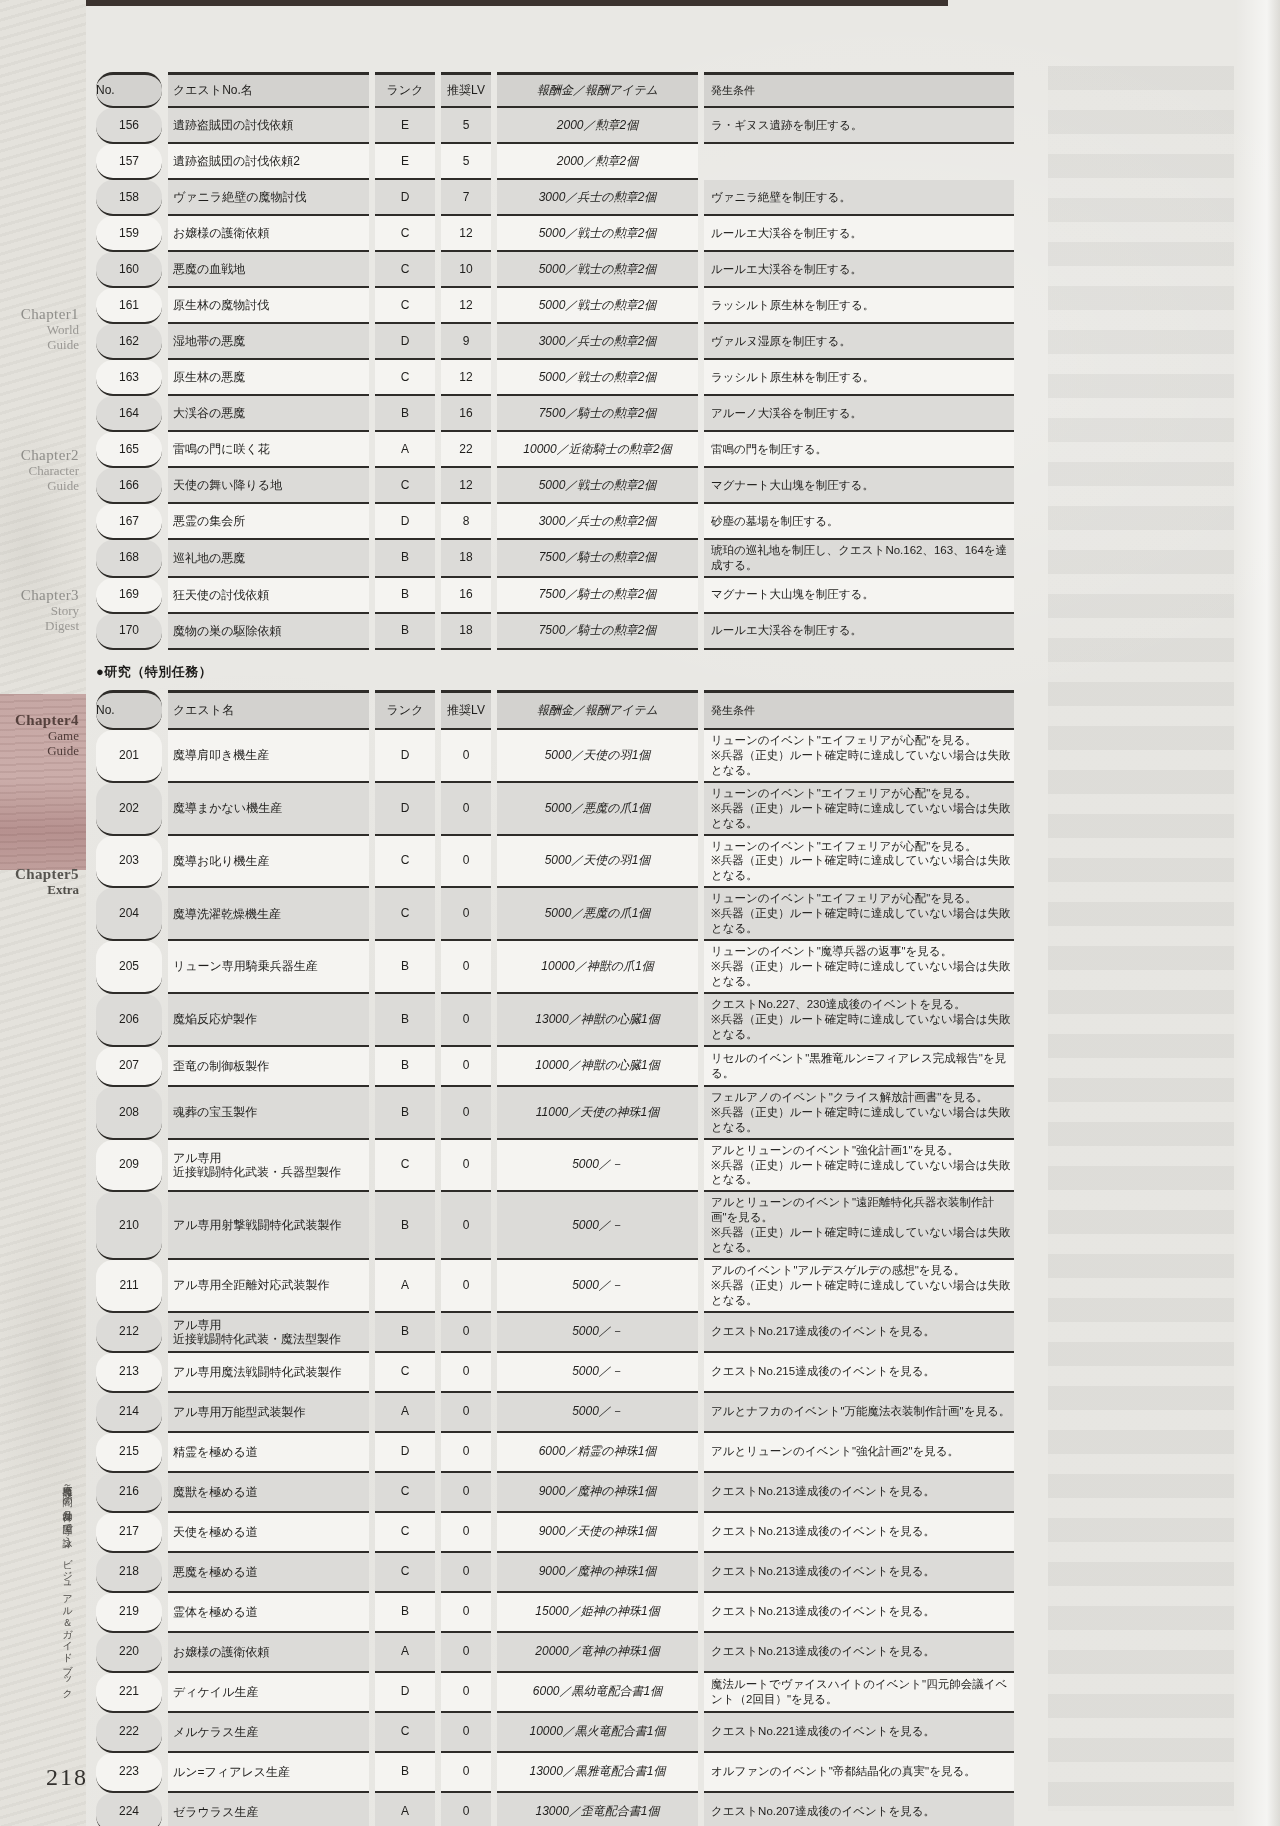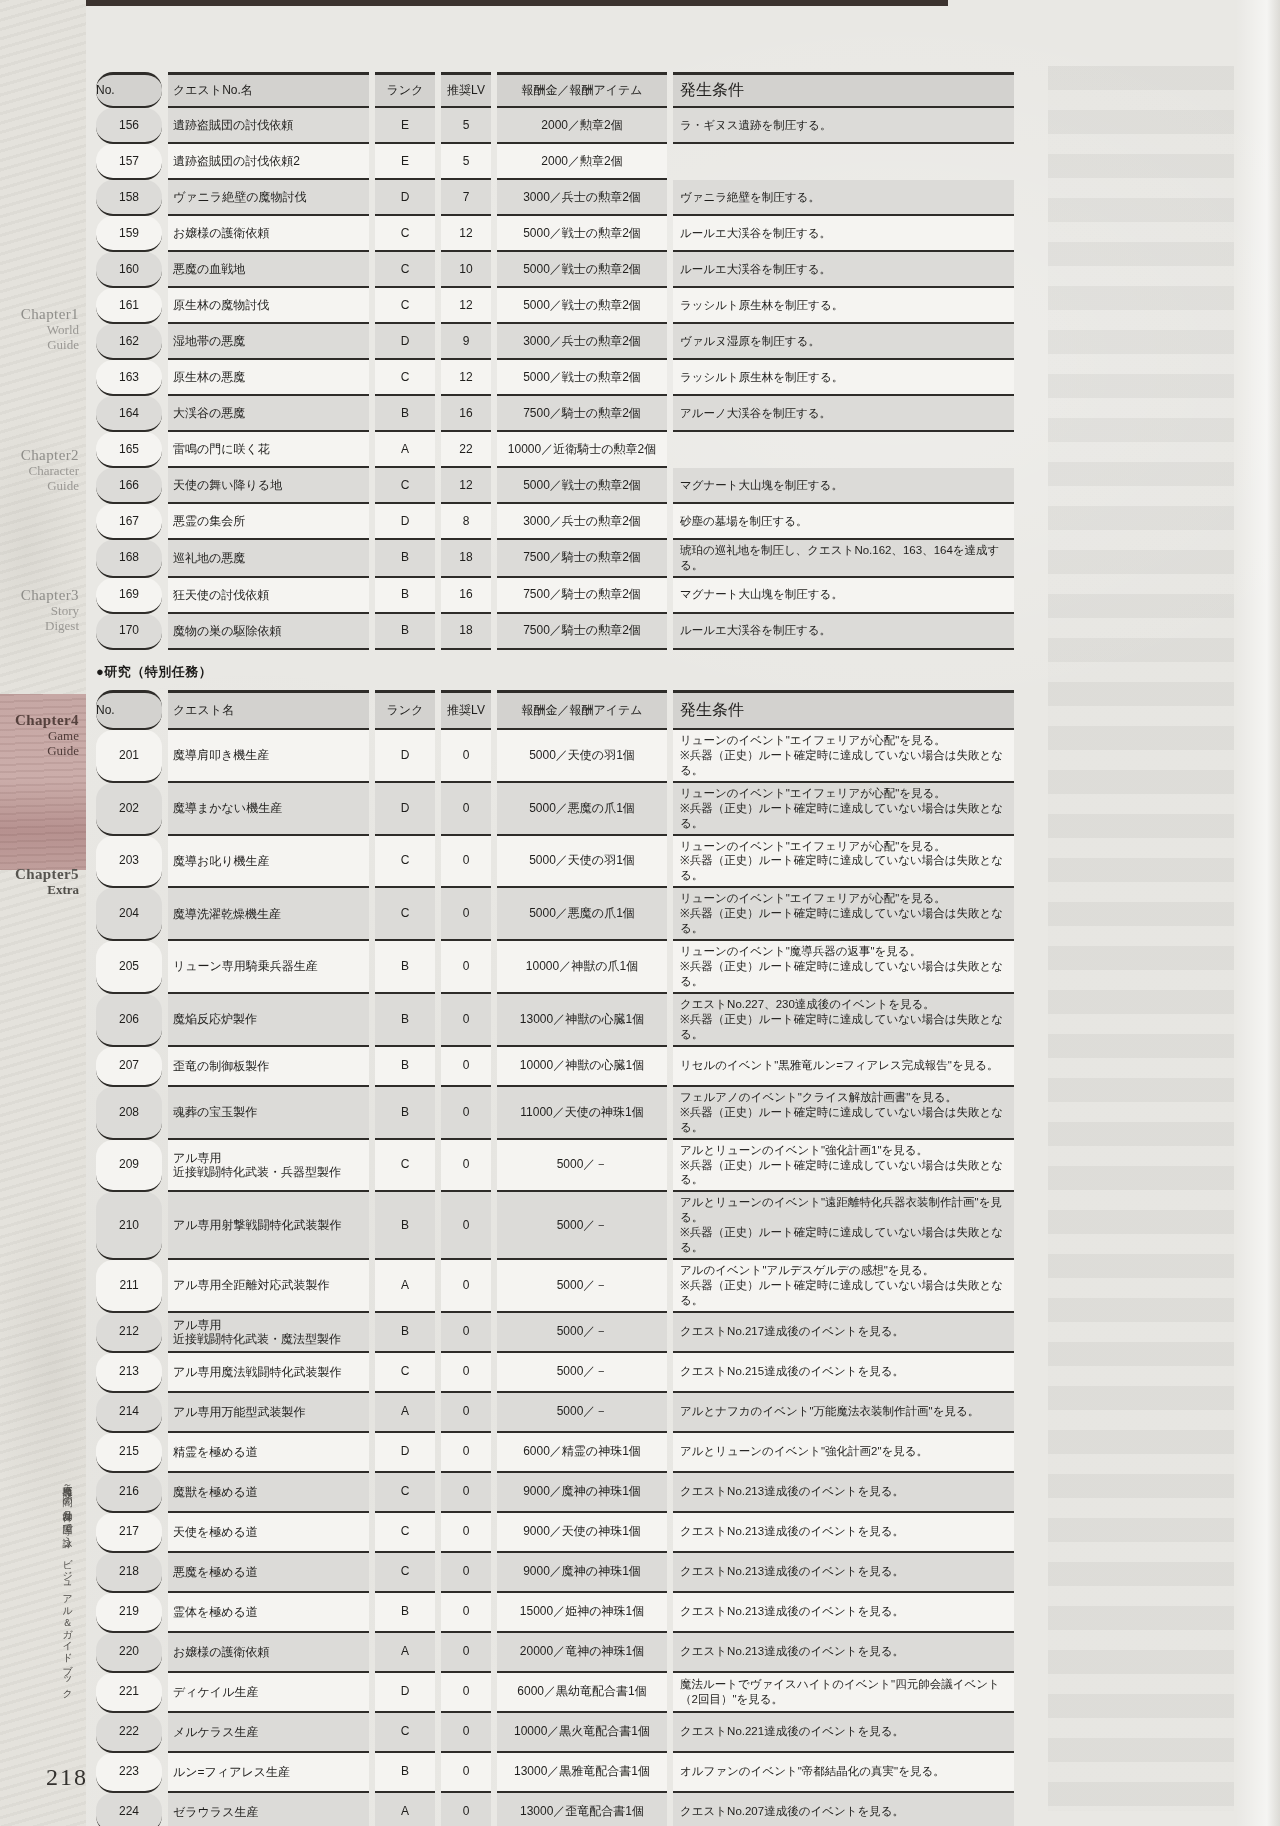--- a/index.html
+++ b/index.html
@@ -44,24 +44,24 @@
   .cell{display:flex;align-items:center;border-bottom:2px solid #2e2c29;
     background:#f5f4f1;font-size:12px;line-height:1.25;}
   .t-head .cell{border-top:3px solid #2e2c29;background:#d3d2cf;min-height:28px;font-size:12px;}
   .qt1 .t-row{min-height:36px;}
   .qt2 .t-row{min-height:40px;}
   .t-row.shaded .cell{background:#dcdbd8;}
   .c-no{width:66px;justify-content:center;border-radius:17px;}
   .c-name{width:196px;padding-left:5px;white-space:pre-line;line-height:1.18;}
   .c-rank{width:60px;justify-content:center;}
   .c-lv{width:50px;justify-content:center;}
-  .c-reward{width:170px;justify-content:center;}
+  .c-reward{width:201px;justify-content:center;font-style:italic;}
   .c-cond{flex:1;padding-left:7px;font-size:11.5px;white-space:pre-line;line-height:1.3;padding-top:3px;padding-bottom:3px;}
   .t-head .c-no,.t-head .c-name{justify-content:flex-start;}
-  .t-head .c-cond{font-size:16px;align-items:center;padding-top:0;padding-bottom:0;font-family:Liberation Serif, serif;}
+  .t-head .c-cond{font-size:11px;align-items:center;padding-top:0;padding-bottom:0;font-family:Liberation Serif, serif;}
   .section-title{margin:13px 0 9px 0;font-size:13px;font-weight:bold;color:#1c1b19;letter-spacing:0.5px;}
   
   .ghost-right{position:absolute;left:1048px;top:66px;width:186px;height:1745px;
     background:repeating-linear-gradient(180deg, rgba(100,100,95,0.085) 0 24px, rgba(100,100,95,0.015) 24px 44px);}
   .page-edge{position:absolute;right:0;top:0;width:44px;height:1826px;
     background:linear-gradient(90deg, rgba(255,255,255,0) 0%, rgba(255,255,255,0.55) 70%, rgba(200,198,192,0.4) 100%);}
 </style>
 </head>
 <body>
 
@@ -183,20 +183,21 @@
     <div class="cell c-lv">16</div>
     <div class="cell c-reward">7500／騎士の勲章2個</div>
     <div class="cell c-cond">アルーノ大渓谷を制圧する。</div>
   </div>
           <div class="t-row">
     <div class="cell c-no">165</div>
     <div class="cell c-name">雷鳴の門に咲く花</div>
     <div class="cell c-rank">A</div>
     <div class="cell c-lv">22</div>
     <div class="cell c-reward">10000／近衛騎士の勲章2個</div>
+    <div class="cell c-cond">雷鳴の門を制圧する。</div>
   </div>
           <div class="t-row shaded">
     <div class="cell c-no">166</div>
     <div class="cell c-name">天使の舞い降りる地</div>
     <div class="cell c-rank">C</div>
     <div class="cell c-lv">12</div>
     <div class="cell c-reward">5000／戦士の勲章2個</div>
     <div class="cell c-cond">マグナート大山塊を制圧する。</div>
   </div>
           <div class="t-row">

